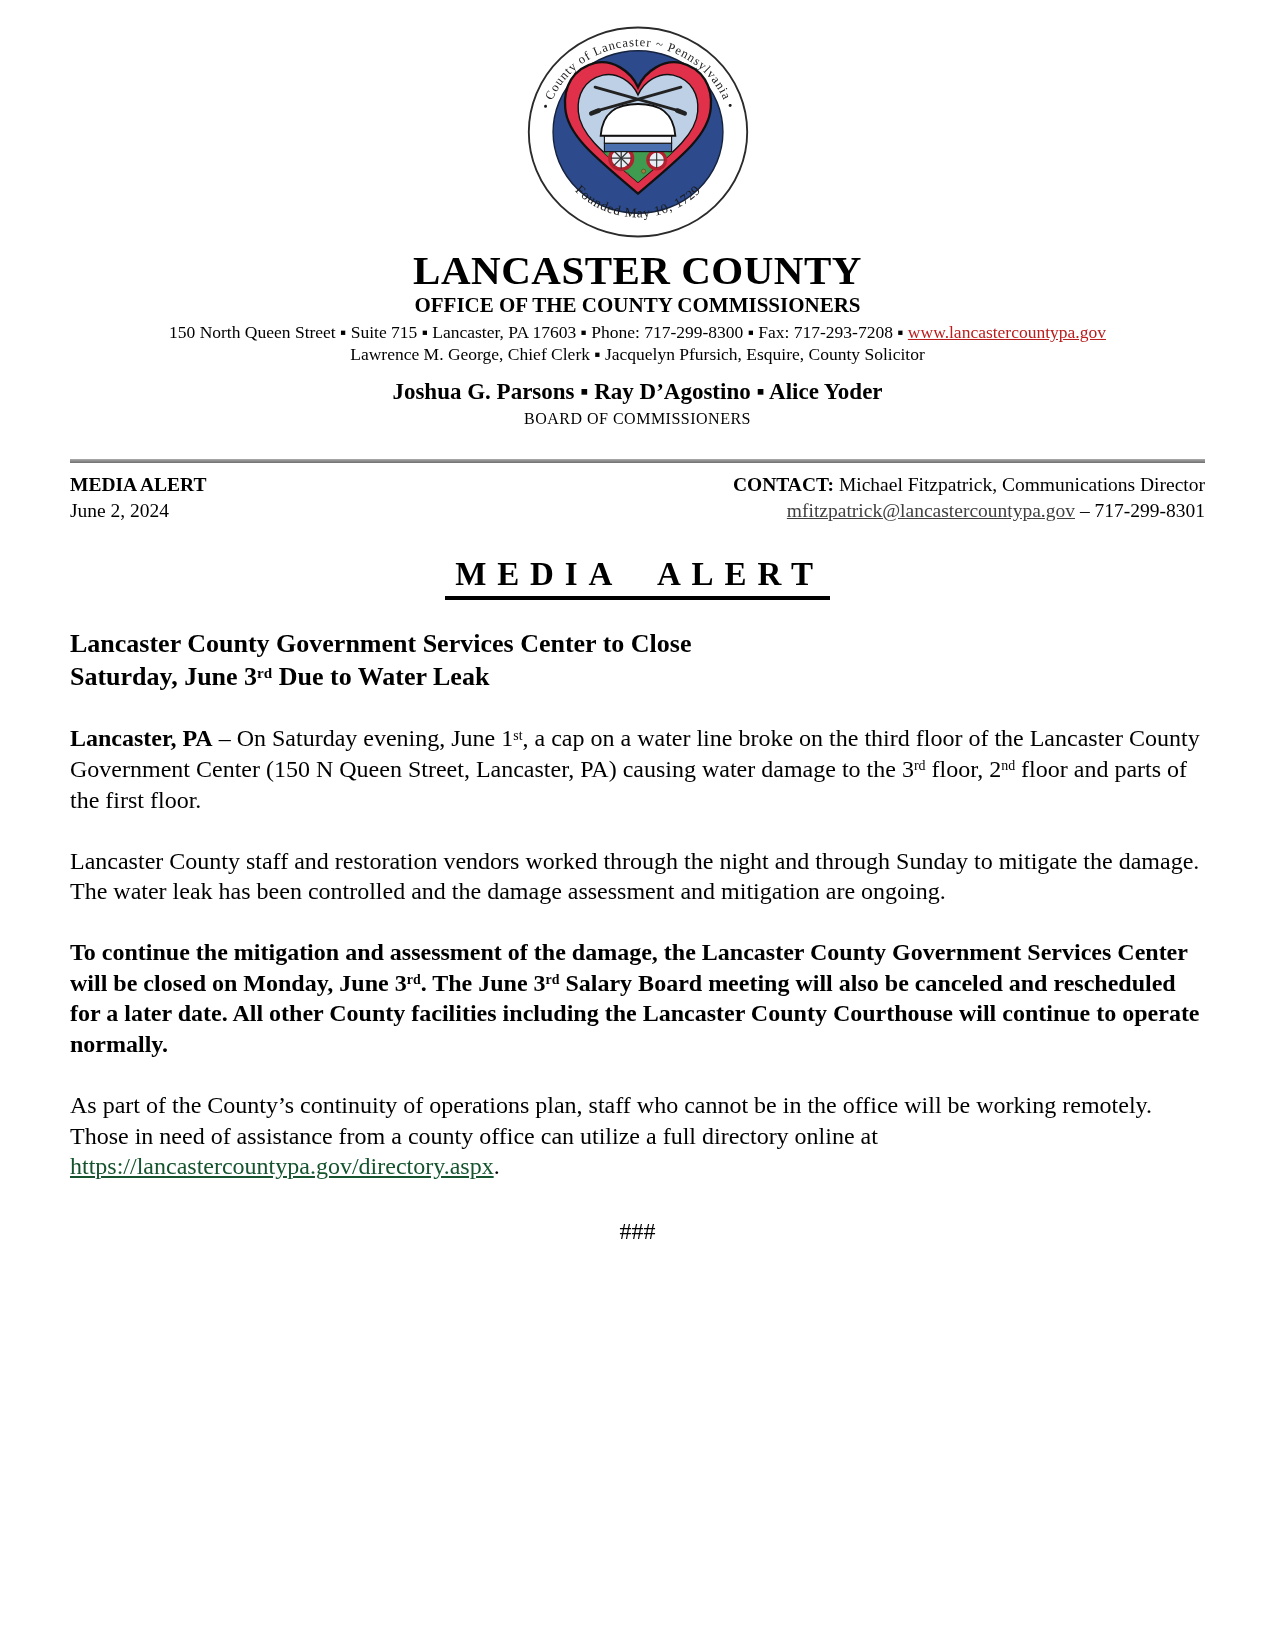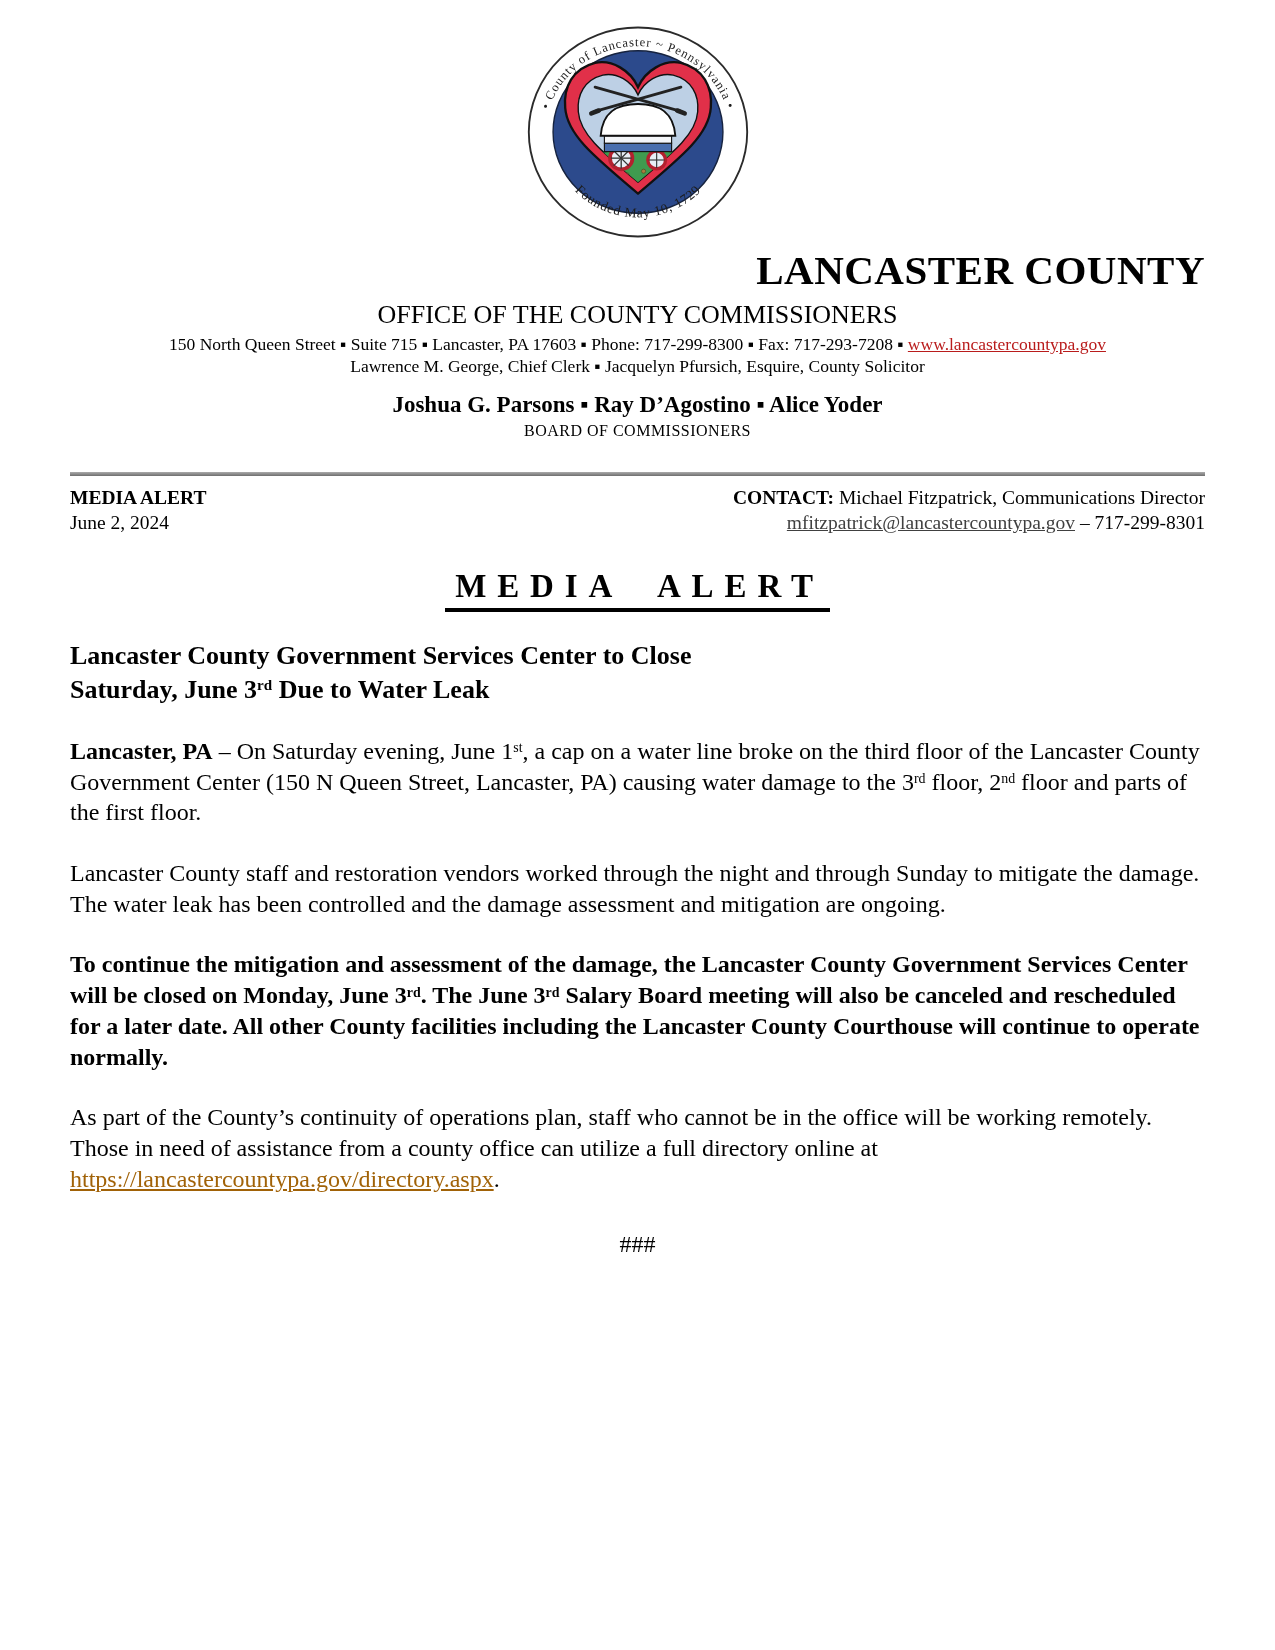--- a/index.html
+++ b/index.html
@@ -4,22 +4,22 @@
 <style>
   html,body{margin:0;padding:0;}
   body{
     width:1275px;height:1650px;background:#ffffff;color:#000;
     font-family:"Liberation Serif","DejaVu Serif",serif;
     -webkit-font-smoothing:antialiased;
   }
   .page{box-sizing:border-box;width:1275px;height:1650px;padding:25px 70px 0 70px;overflow:hidden;}
   .letterhead{text-align:center;}
   .seal{width:224px;height:214px;display:inline-block;}
-  .doc-title{font-size:41px;font-weight:bold;line-height:1.04;margin-top:6px;letter-spacing:0.5px;text-align:right;}
-  .doc-subtitle{font-size:26px;font-weight:normal;line-height:1.1;margin-top:9px;}
+  .doc-title{font-size:41px;font-weight:bold;line-height:1.04;margin-top:6px;letter-spacing:0.5px;}
+  .doc-subtitle{font-size:21px;font-weight:bold;line-height:1.1;margin-top:2px;}
   .address-line{font-size:17.5px;line-height:1.25;margin-top:5px;}
   .clerk-line{font-size:17.5px;line-height:1.25;}
   .commissioners-line{font-size:23px;font-weight:bold;line-height:1.15;margin-top:14px;}
   .board-line{font-size:16px;line-height:1.2;margin-top:3px;letter-spacing:0.5px;}
   .rule{height:4px;border:0;margin:31px 0 0 0;}
   .meta-row{display:flex;justify-content:space-between;align-items:flex-start;font-size:19.5px;line-height:1.32;margin-top:9px;}
   .meta-left{text-align:left;}
   .meta-right{text-align:right;}
   .alert-title-wrap{text-align:center;margin-top:32px;}
   .alert-title{
@@ -122,17 +122,17 @@
   </div>
 
   <div class="headline">
     <div>Lancaster County Government Services Center to Close</div>
     <div><span>Saturday, June 3</span><span class="sup">rd</span><span> Due to Water Leak</span></div>
   </div>
 
   <div class="para"><span class="b">Lancaster, PA</span><span> – On Saturday evening, June 1</span><span class="sup">st</span><span>, a cap on a water line broke on the third floor of the Lancaster County Government Center (150 N Queen Street, Lancaster, PA) causing water damage to the 3</span><span class="sup">rd</span><span> floor, 2</span><span class="sup">nd</span><span> floor and parts of the first floor.</span></div>
   <div class="para"><span>Lancaster County staff and restoration vendors worked through the night and through Sunday to mitigate the damage. The water leak has been controlled and the damage assessment and mitigation are ongoing.</span></div>
   <div class="para"><span class="b">To continue the mitigation and assessment of the damage, the Lancaster County Government Services Center will be closed on Monday, June 3</span><span class="b sup">rd</span><span class="b">. The June 3</span><span class="b sup">rd</span><span class="b"> Salary Board meeting will also be canceled and rescheduled for a later date. All other County facilities including the Lancaster County Courthouse will continue to operate normally.</span></div>
-  <div class="para"><span>As part of the County’s continuity of operations plan, staff who cannot be in the office will be working remotely. Those in need of assistance from a county office can utilize a full directory online at </span><a class="link" href="#" style="color: #a16207;">https://lancastercountypa.gov/directory.aspx</a><span>.</span></div>
+  <div class="para"><span>As part of the County’s continuity of operations plan, staff who cannot be in the office will be working remotely. Those in need of assistance from a county office can utilize a full directory online at </span><a class="link" href="#" style="color: #14532d;">https://lancastercountypa.gov/directory.aspx</a><span>.</span></div>
 
   <div class="closing">###</div>
 
 </div>
 
 </body></html>

